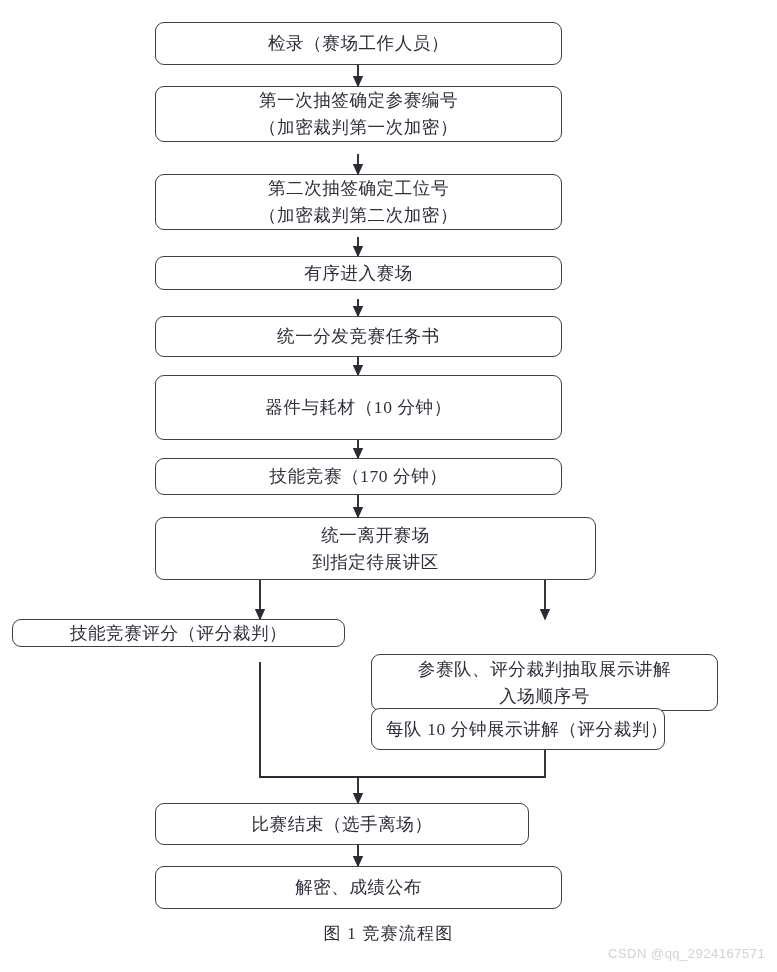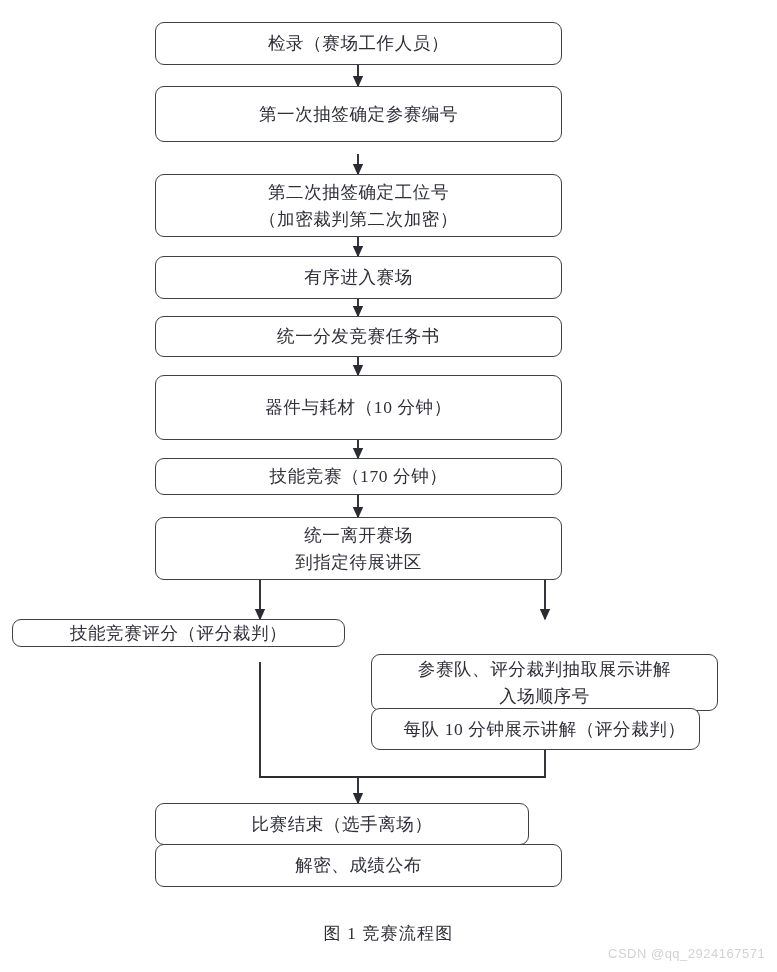--- a/index.html
+++ b/index.html
@@ -94,66 +94,67 @@
       <path d="M 545 750 L 545 777 L 358 777"></path>
     </g>
   </svg>
 
   <div class="node" style="left:155px; top:22px; width:407px; height:43px;">
     <span class="ln">检录（赛场工作人员）</span>
   </div>
 
   <div class="node" style="left:155px; top:86px; width:407px; height:56px;">
     <span class="ln">第一次抽签确定参赛编号</span>
+    <span class="ln">（加密裁判第一次加密）</span>
   </div>
 
-  <div class="node" style="left:155px; top:174px; width:407px; height:63px;">
+  <div class="node" style="left:155px; top:174px; width:407px; height:56px;">
     <span class="ln">第二次抽签确定工位号</span>
     <span class="ln">（加密裁判第二次加密）</span>
   </div>
 
-  <div class="node" style="left:155px; top:256px; width:407px; height:43px;">
+  <div class="node" style="left:155px; top:256px; width:407px; height:34px;">
     <span class="ln">有序进入赛场</span>
   </div>
 
   <div class="node" style="left:155px; top:316px; width:407px; height:41px;">
     <span class="ln">统一分发竞赛任务书</span>
   </div>
 
   <div class="node" style="left:155px; top:375px; width:407px; height:65px;">
     <span class="ln">器件与耗材（10 分钟）</span>
   </div>
 
   <div class="node" style="left:155px; top:458px; width:407px; height:37px;">
     <span class="ln">技能竞赛（170 分钟）</span>
   </div>
 
-  <div class="node" style="left:155px; top:517px; width:407px; height:63px;">
+  <div class="node" style="left:155px; top:517px; width:441px; height:63px;">
     <span class="ln">统一离开赛场</span>
     <span class="ln">到指定待展讲区</span>
   </div>
 
   <div class="node" style="left:12px; top:619px; width:333px; height:28px;">
     <span class="ln">技能竞赛评分（评分裁判）</span>
   </div>
 
   <div class="node" style="left:371px; top:619px; width:347px; height:57px;margin-top:35px;">
     <span class="ln">参赛队、评分裁判抽取展示讲解</span>
     <span class="ln">入场顺序号</span>
   </div>
 
-  <div class="node" style="left:371px; top:708px; width:329px; height:42px;padding-left:28px;">
+  <div class="node" style="left:371px; top:708px; width:294px; height:42px;padding-left:28px;">
     <span class="ln">每队 10 分钟展示讲解（评分裁判）</span>
   </div>
 
   <div class="node" style="left:155px; top:803px; width:374px; height:42px;">
     <span class="ln">比赛结束（选手离场）</span>
   </div>
 
-  <div class="node" style="left:155px; top:844px; width:407px; height:43px;">
+  <div class="node" style="left:155px; top:866px; width:407px; height:43px;">
     <span class="ln">解密、成绩公布</span>
   </div>
 
   <div class="caption" style="left:0; top:922px; width:777px;">图 1 竞赛流程图</div>
 
   <div class="watermark" style="left:608px; top:946px;">CSDN @qq_2924167571</div>
 
 </div>
 
 </body></html>

